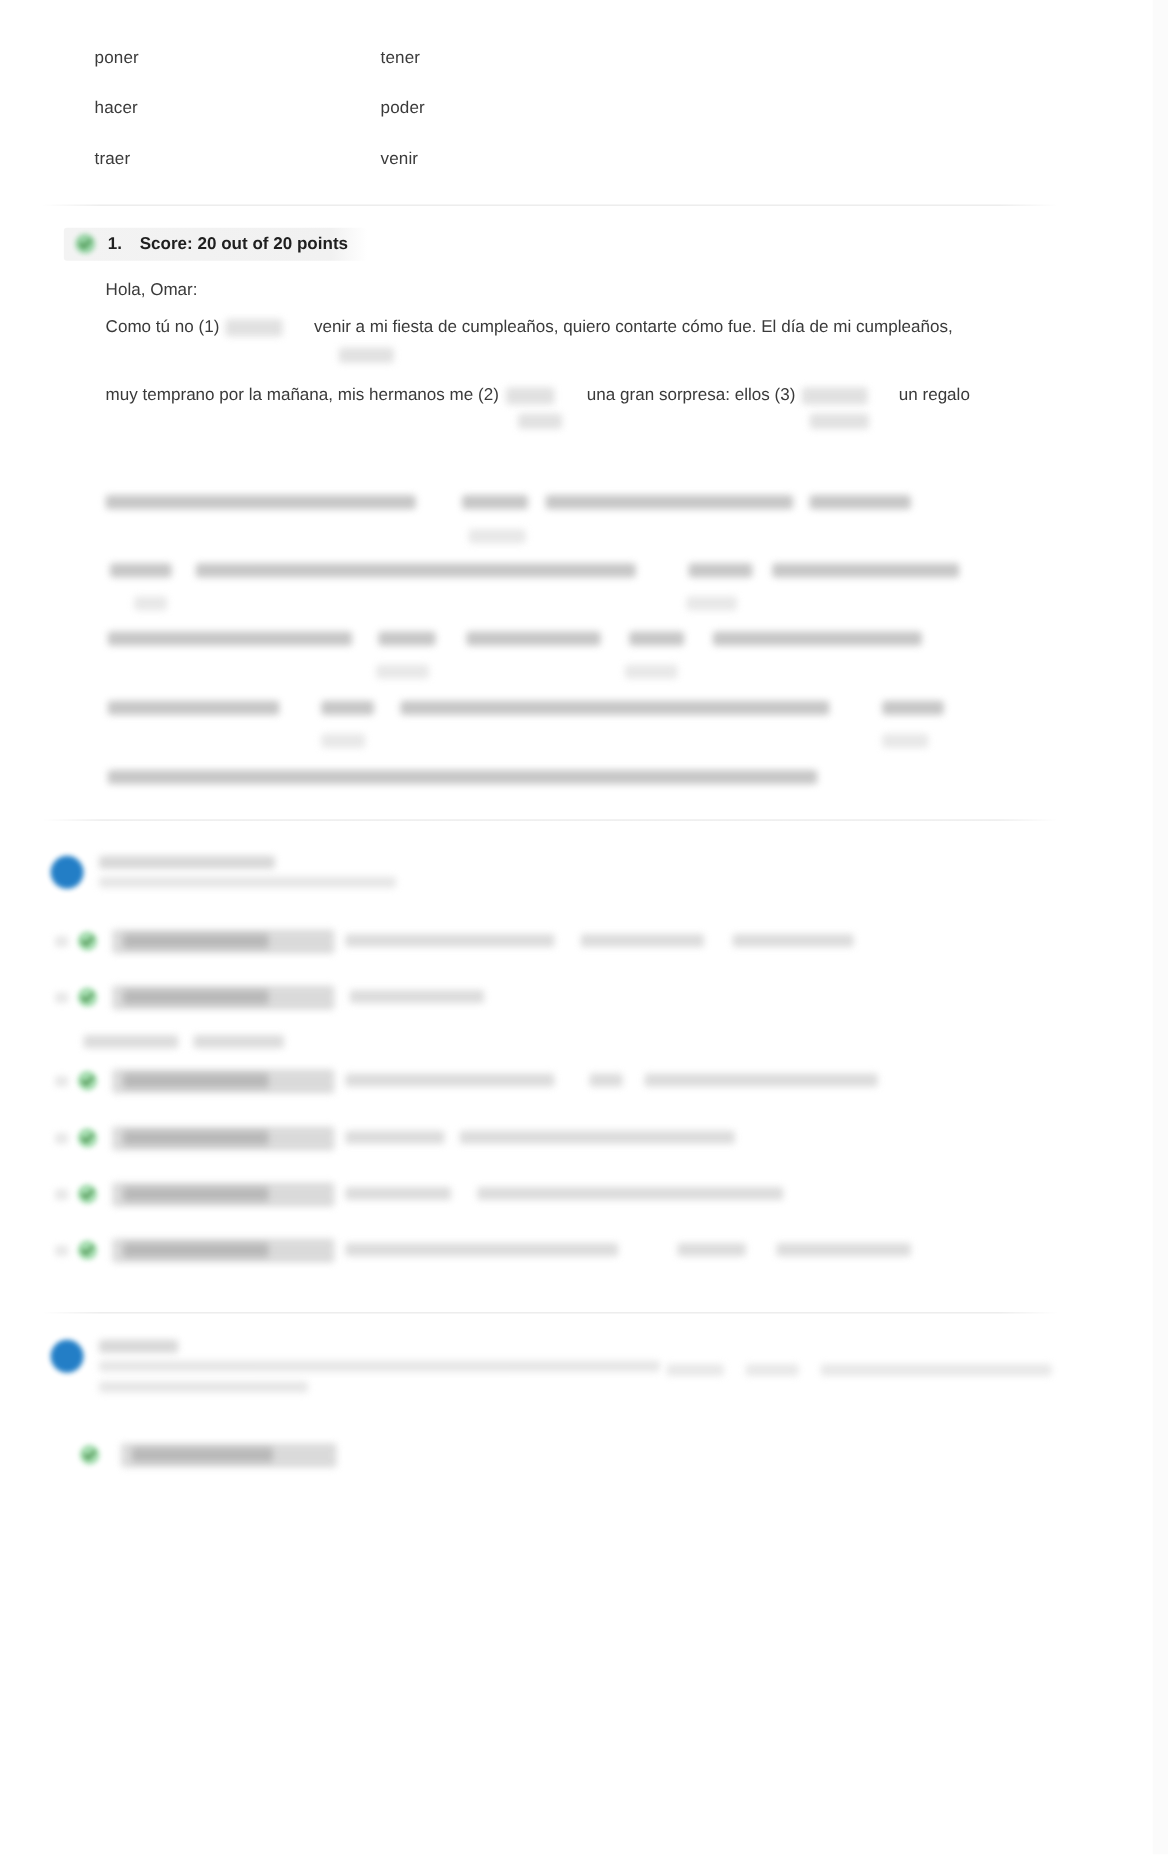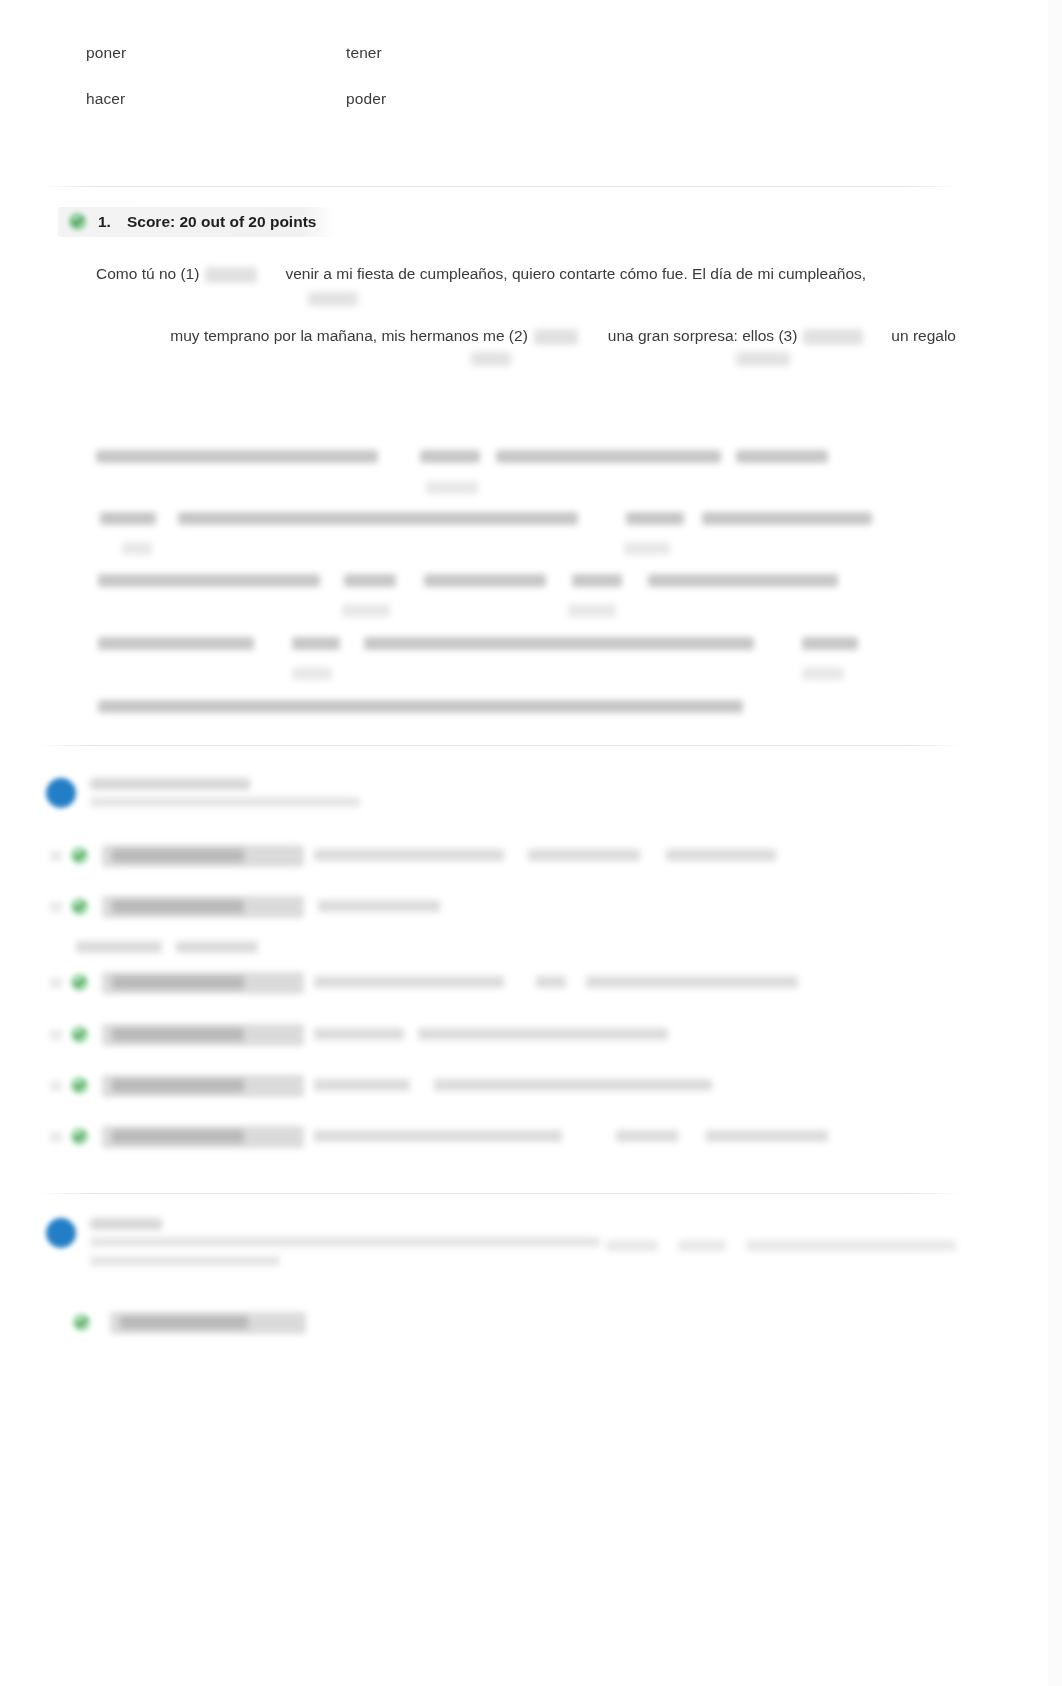--- a/index.html
+++ b/index.html
@@ -115,44 +115,49 @@
 
   <div class="verb-list">
     <div class="verb-row">
       <div class="verb-col">poner</div>
       <div class="verb-col">tener</div>
     </div>
     <div class="verb-row">
       <div class="verb-col">hacer</div>
       <div class="verb-col">poder</div>
     </div>
+    <div class="verb-row">
+      <div class="verb-col">traer</div>
+      <div class="verb-col">venir</div>
+    </div>
   </div>
 
   <div class="divider d1"></div>
 
   <div class="score-wrap">
     <span class="check-ic">
       <svg width="19" height="19" viewBox="0 0 19 19">
         <circle cx="9.5" cy="9.5" r="9" fill="#8fd19e"></circle>
         <path d="M5 9.7 L8.2 12.8 L14 6.6" stroke="#2e7d32" stroke-width="2.2" fill="none" stroke-linecap="round" stroke-linejoin="round"></path>
       </svg>
     </span>
     <span class="score-num">1.</span>
     <span class="score-txt">Score: 20 out of 20 points</span>
   </div>
 
   <div class="passage">
 
+    <div class="pline" style="margin-top:0;">Hola, Omar:</div>
 
     <div class="pline" style="margin-top:10px;">
       <span>Como tú no (1)</span><span class="blank w1"></span><span style="display:inline-block;width:22px;"></span><span>venir a mi fiesta de cumpleaños, quiero contarte cómo fue. El día de mi cumpleaños,</span>
       <span class="sub-blank" style="left:212px;top:30px;width:50px;"></span>
     </div>
 
-    <div class="pline" style="margin-top:38px;text-align:right;">
+    <div class="pline" style="margin-top:38px;">
       <span>muy temprano por la mañana, mis hermanos me (2)</span><span class="blank w2"></span><span style="display:inline-block;width:24px;"></span><span>una gran sorpresa: ellos (3)</span><span class="blank w3"></span><span style="display:inline-block;width:22px;"></span><span>un regalo</span>
       <span class="sub-blank" style="left:375px;top:28px;width:40px;"></span>
       <span class="sub-blank" style="left:640px;top:28px;width:54px;"></span>
     </div>
 
 
     <div class="blurrow" style="top:198px;width:860px;height:24px;">
       <span class="bchip dark" style="left:0px;top:0;width:282px;"></span>
       <span class="bchip dark" style="left:324px;top:0;width:60px;"></span>
       <span class="bchip dark" style="left:400px;top:0;width:225px;"></span>

